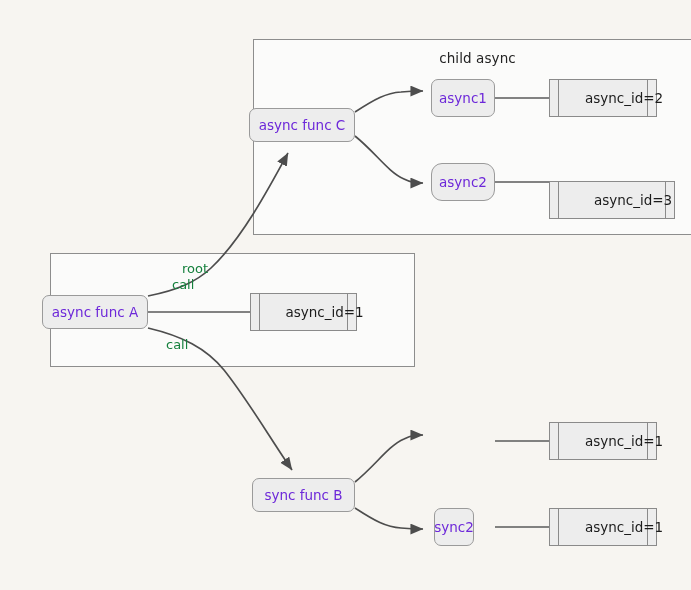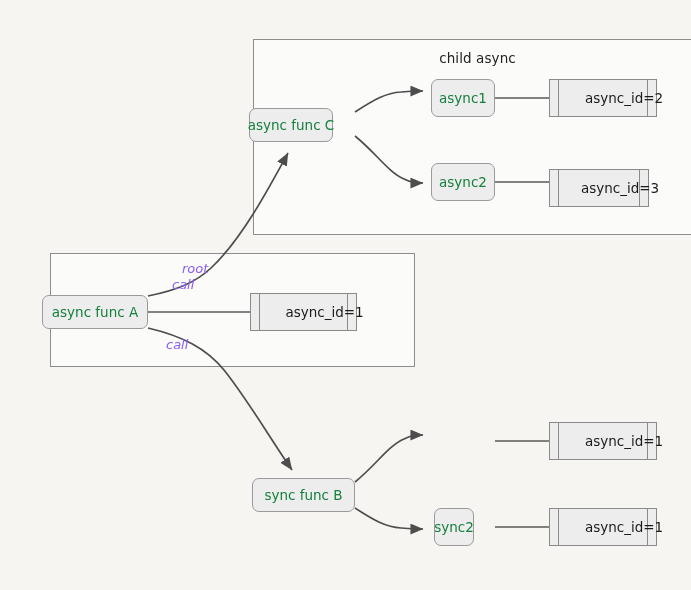--- a/index.html
+++ b/index.html
@@ -50,21 +50,21 @@
   .node {
     position: absolute;
     background: #ededed;
     border: 1px solid #9a9a9a;
     border-radius: 7px;
     box-sizing: border-box;
     display: flex;
     align-items: center;
     justify-content: center;
     font-size: 13.5px;
-    color: #15803d;
+    color: #6d28d9;
     white-space: nowrap;
     z-index: 3;
   }
 
   
   .note {
     position: absolute;
     background: #ededed;
     border: 1px solid #8a8a8a;
     box-sizing: border-box;
@@ -87,25 +87,24 @@
     border-left: 1px solid #8a8a8a;
   }
   .note::before { left: 8px; }
   .note::after  { right: 8px; }
   .note-label { position: relative; z-index: 1; }
 
   
   .edge-label {
     position: absolute;
     font-size: 13px;
-    color: #8b5cf6;
+    color: #15803d;
     background: transparent;
     white-space: nowrap;
     z-index: 4;
-    font-style: italic;
   }
 
   
   #edges {
     position: absolute;
     left: 0; top: 0;
     width: 691px; height: 590px;
     z-index: 2;
     pointer-events: none;
     overflow: visible;
@@ -154,50 +153,50 @@
 
     <path class="edge-path" marker-end="url(#arrowhead)" d="M 355,508 C 375,521 386,527 401,528 C 411,529 415,529 423,529"></path>
 
     <path class="link-line" d="M 148,312 L 250,312"></path>
     <path class="link-line" d="M 495,98  L 549,98"></path>
     <path class="link-line" d="M 495,182 L 549,182"></path>
     <path class="link-line" d="M 495,441 L 549,441"></path>
     <path class="link-line" d="M 495,527 L 549,527"></path>
   </svg>
 
-  <div class="node" style="left:249px; top:108px; width:84px; height:34px;">
+  <div class="node" style="left:249px; top:108px; width:106px; height:34px;">
     <span>async func C</span>
   </div>
 
   <div class="node" style="left:431px; top:79px; width:64px; height:38px;">
     <span>async1</span>
   </div>
 
-  <div class="node" style="left:431px; top:163px; width:64px; height:38px;">
+  <div class="node" style="left:431px; top:163px; width:64px; height:38px;border-radius:11px;">
     <span>async2</span>
   </div>
 
   <div class="node" style="left:252px; top:478px; width:103px; height:34px;">
     <span>sync func B</span>
   </div>
 
   <div class="node" style="left:42px; top:295px; width:106px; height:34px;">
     <span>async func A</span>
   </div>
 
 
   <div class="node" style="left:434px; top:508px; width:40px; height:38px;">
     <span>sync2</span>
   </div>
 
   <div class="note" style="left:549px; top:79px; width:108px; height:38px;">
     <span class="note-label">async_id=2</span>
   </div>
 
-  <div class="note" style="left:549px; top:169px; width:100px; height:38px;">
+  <div class="note" style="left:549px; top:181px; width:126px; height:38px;">
     <span class="note-label">async_id=3</span>
   </div>
 
   <div class="note" style="left:250px; top:293px; width:107px; height:38px;">
     <span class="note-label">async_id=1</span>
   </div>
 
   <div class="note" style="left:549px; top:422px; width:108px; height:38px;">
     <span class="note-label">async_id=1</span>
   </div>

